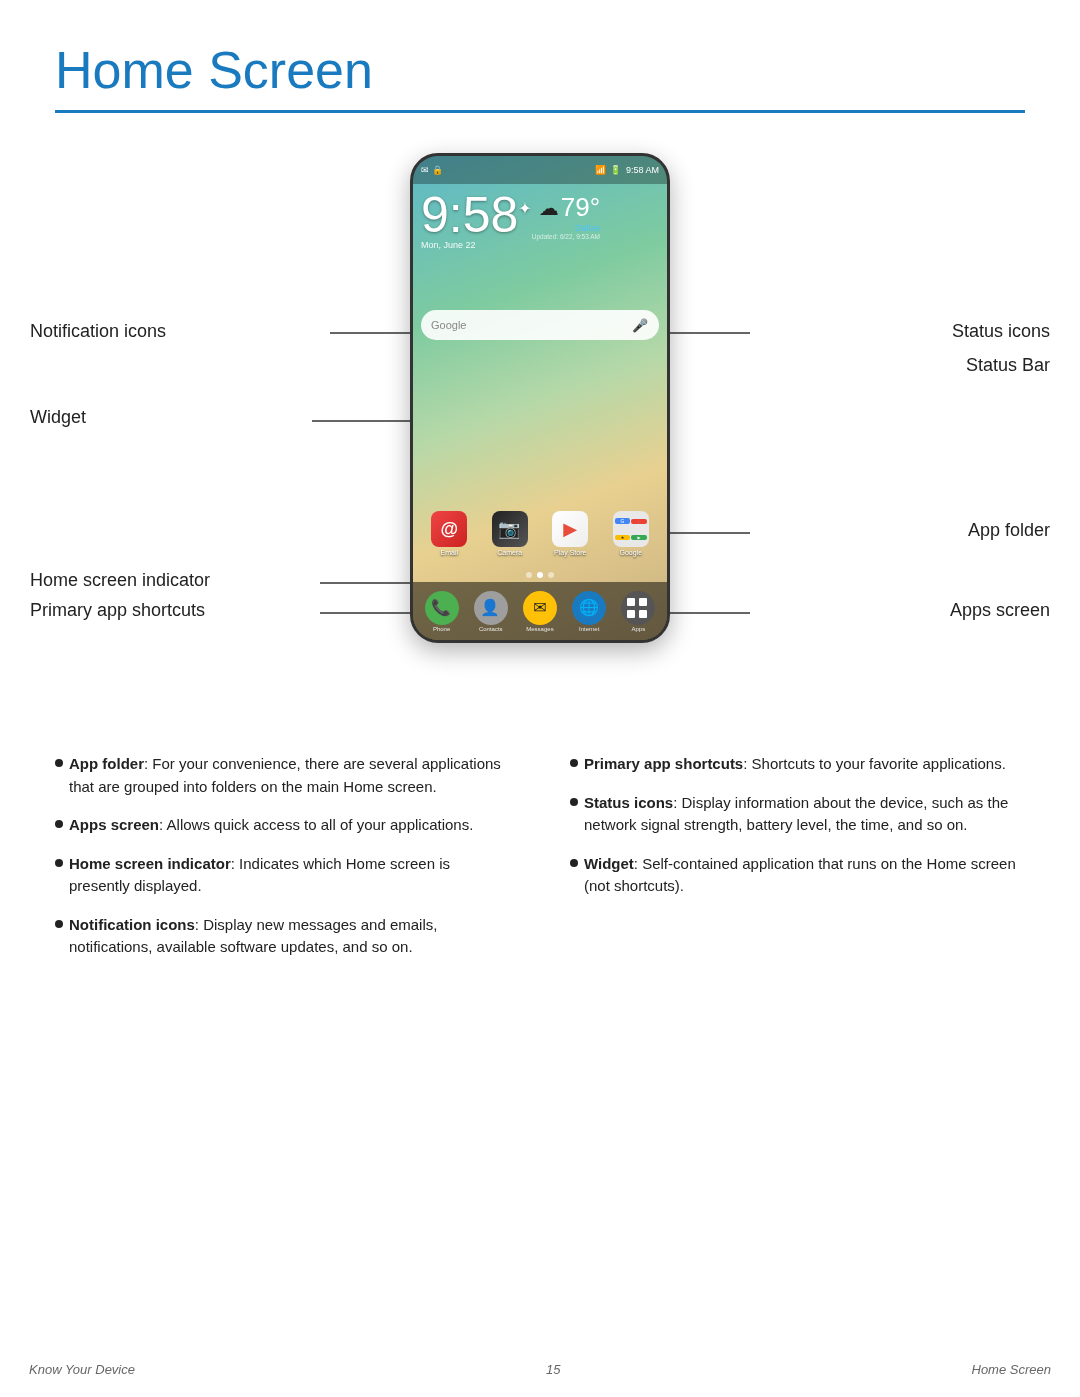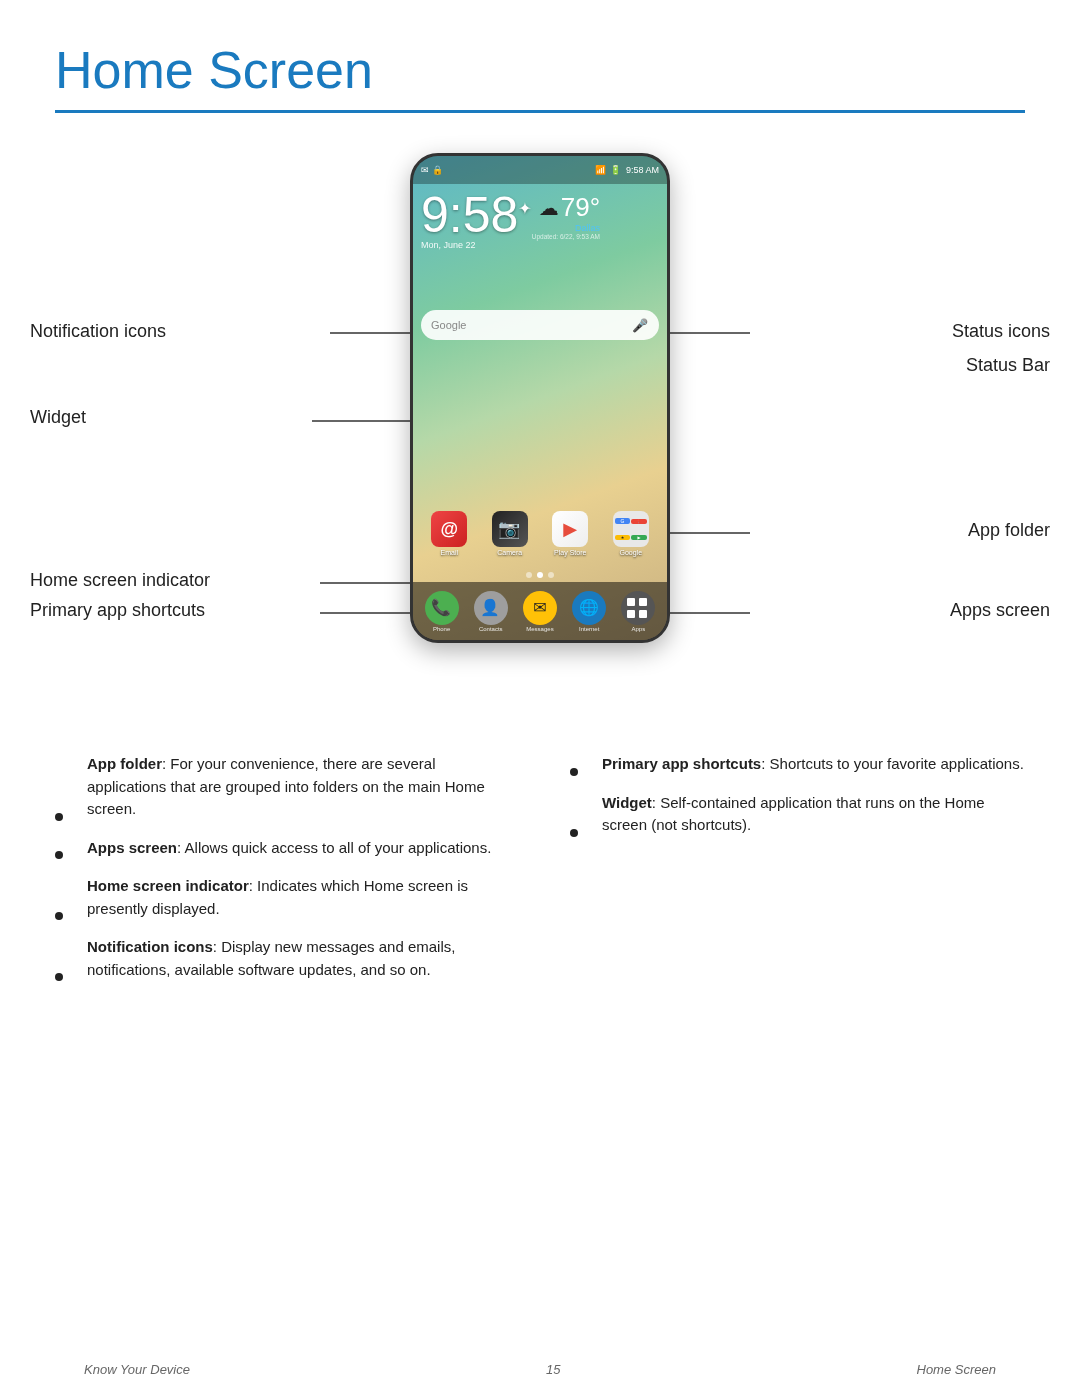--- a/index.html
+++ b/index.html
@@ -227,24 +227,23 @@
       grid-template-columns: 1fr 1fr;
       gap: 0 60px;
     }
     .desc-column {
       display: flex;
       flex-direction: column;
       gap: 16px;
     }
     .desc-item {
       display: flex;
-      gap: 24px;
+      gap: 6px;
       font-size: 15px;
       line-height: 1.5;
-      align-items: flex-end;
     }
     .bullet-dot {
       width: 8px;
       height: 8px;
       border-radius: 50%;
       background: #222;
       margin-top: 6px;
       flex-shrink: 0;
     }
     .desc-text b {
@@ -252,21 +251,21 @@
     }
 
     
     .page-footer {
       position: absolute;
       bottom: 20px;
       left: 0;
       right: 0;
       display: flex;
       justify-content: space-between;
-      padding: 0 84px;
+      padding: 0 29px;
       font-size: 13px;
       color: #666;
       font-style: italic;
     }
 
     
     .callout-svg {
       position: absolute;
       top: 0;
       left: 0;
@@ -458,20 +457,26 @@
   <div class="desc-column">
     <div class="desc-item">
       <div class="bullet-dot"></div>
       <div class="desc-text">
         <b>Primary app shortcuts</b>: Shortcuts to your favorite applications.
       </div>
     </div>
     <div class="desc-item">
       <div class="bullet-dot"></div>
       <div class="desc-text">
+        <b>Status icons</b>: Display information about the device, such as the network signal strength, battery level, the time, and so on.
+      </div>
+    </div>
+    <div class="desc-item">
+      <div class="bullet-dot"></div>
+      <div class="desc-text">
         <b>Widget</b>: Self-contained application that runs on the Home screen (not shortcuts).
       </div>
     </div>
   </div>
 </div>
 
 <div class="page-footer">
   <span>Know Your Device</span>
   <span>15</span>
   <span>Home Screen</span>

